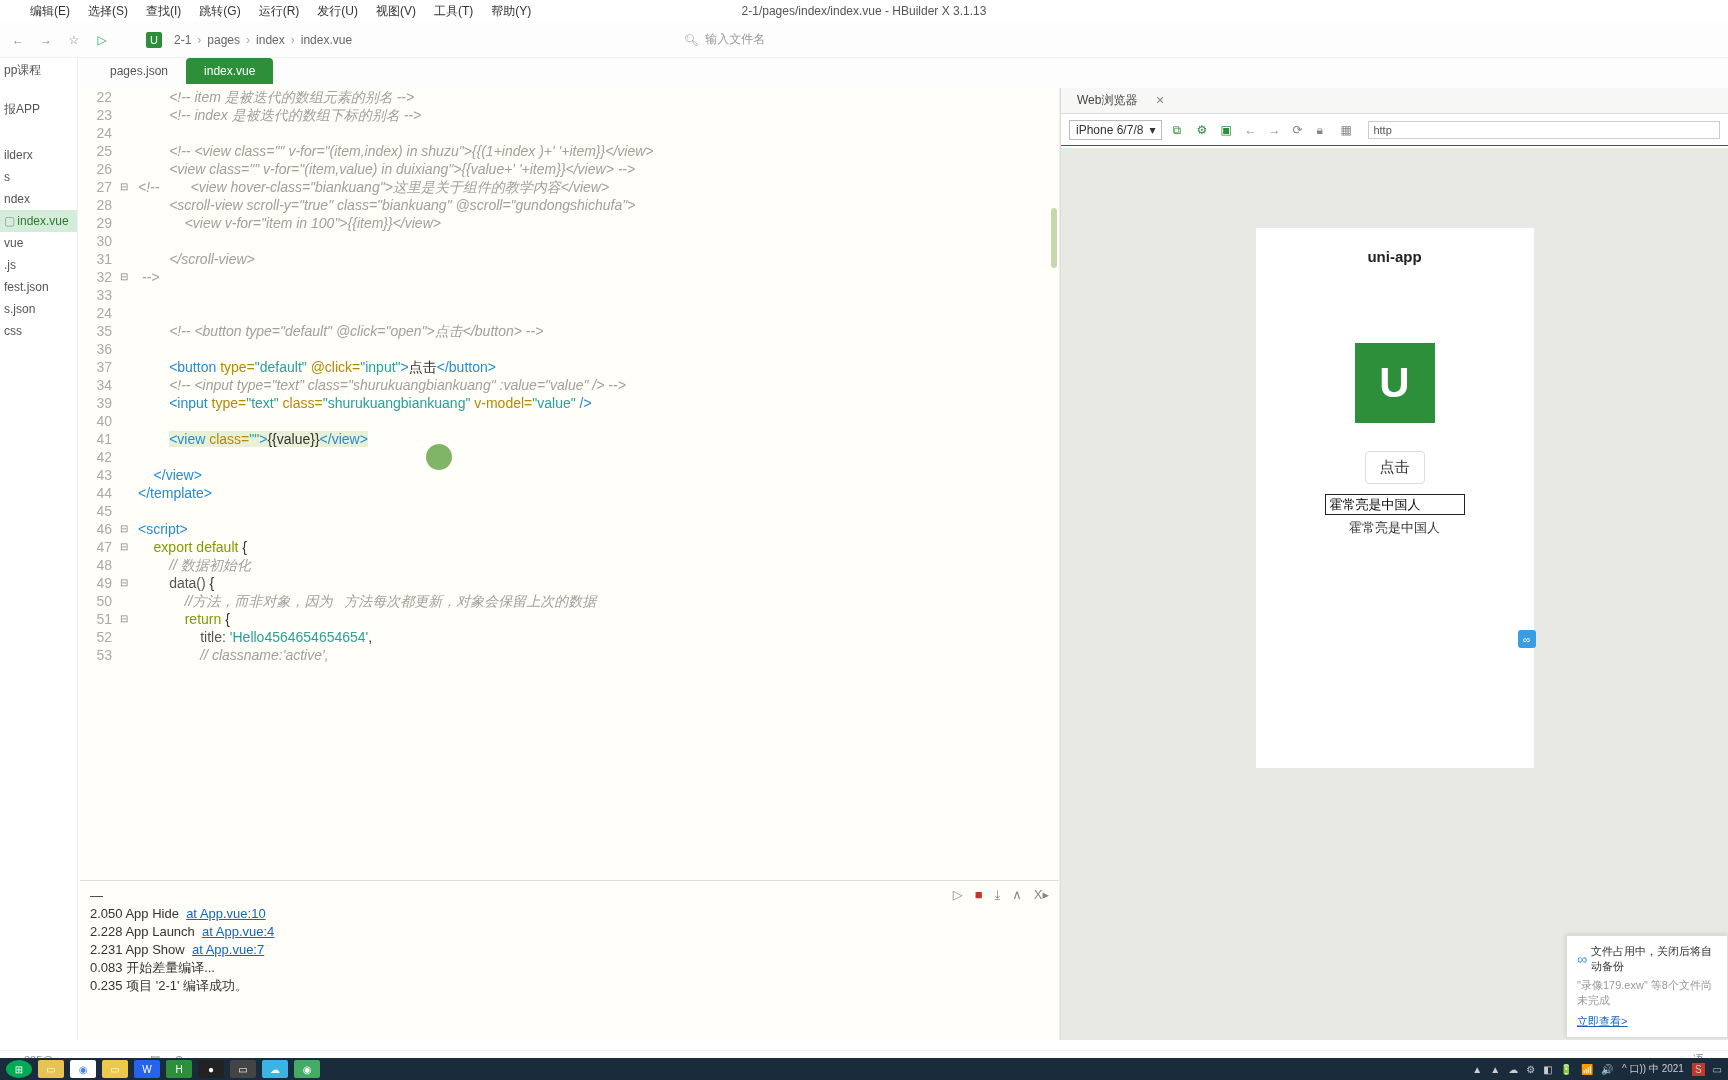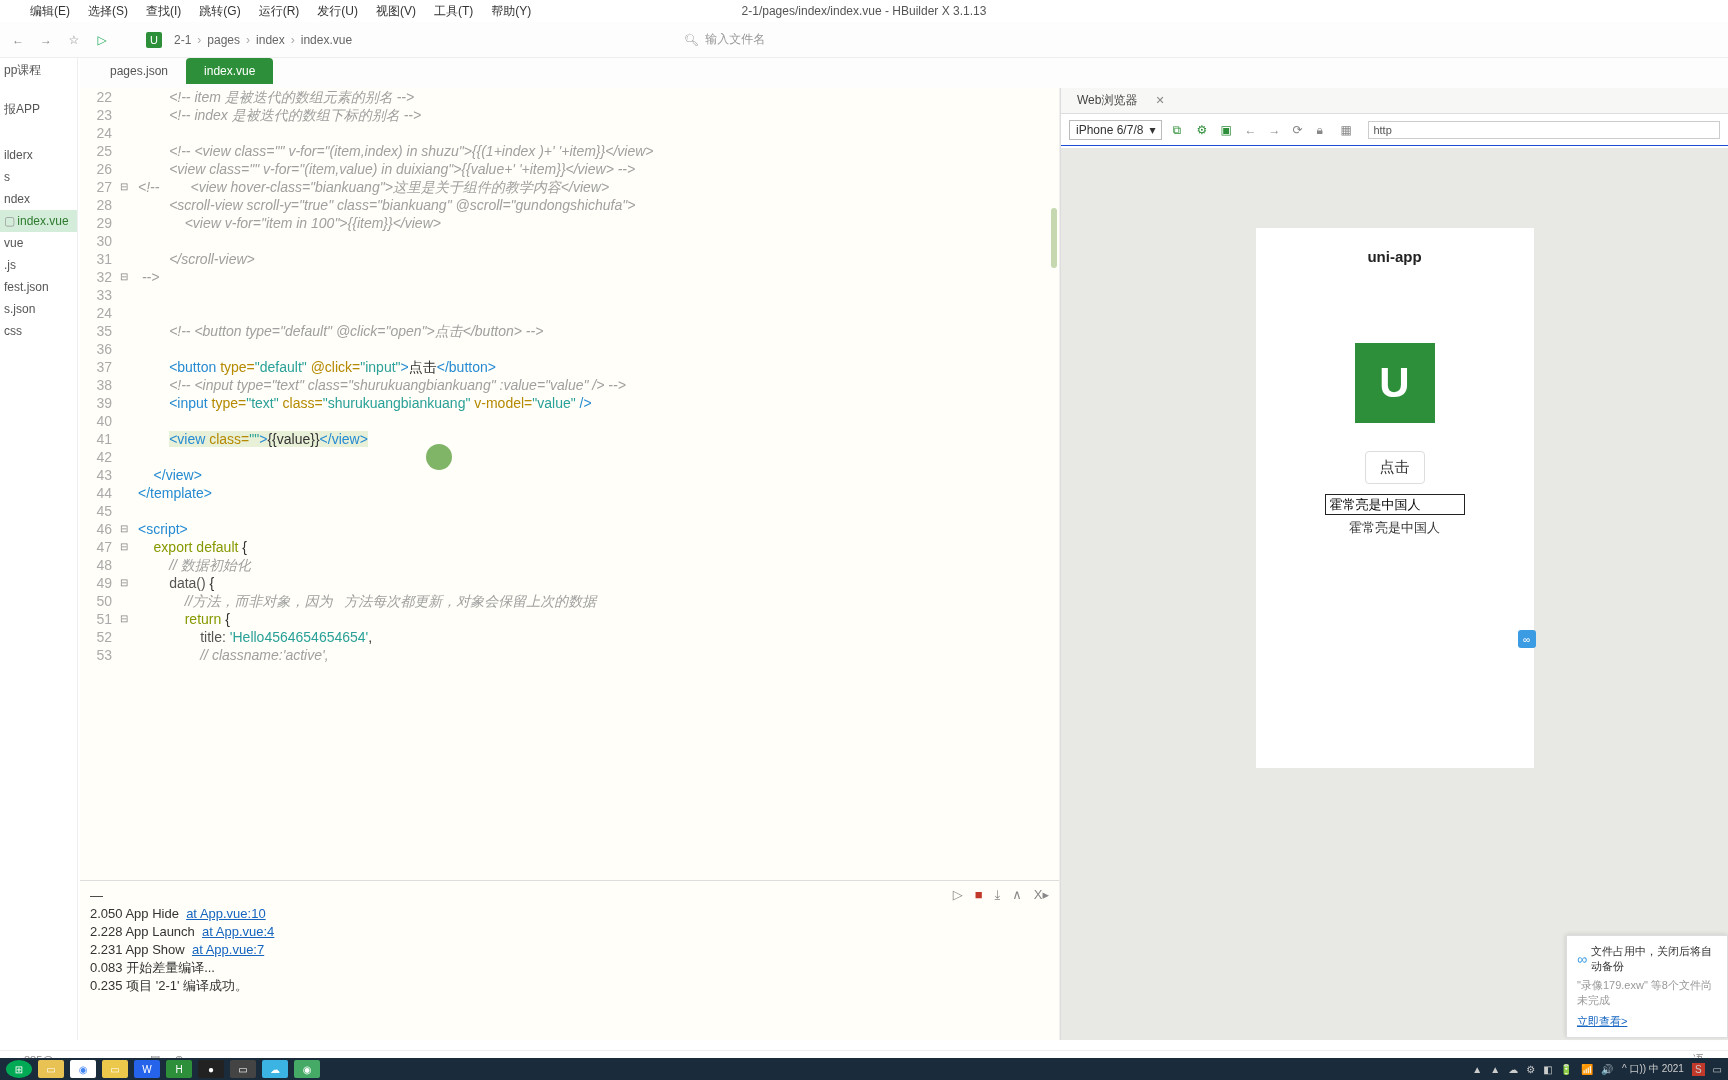--- a/index.html
+++ b/index.html
@@ -169,21 +169,21 @@
             <div class="row">28</div>
             <div class="row">29</div>
             <div class="row">30</div>
             <div class="row">31</div>
             <div class="row">32</div>
             <div class="row">33</div>
             <div class="row">24</div>
             <div class="row">35</div>
             <div class="row">36</div>
             <div class="row">37</div>
-            <div class="row">38</div>
+            <div class="row">34</div>
             <div class="row">39</div>
             <div class="row">40</div>
             <div class="row">41</div>
             <div class="row">42</div>
             <div class="row">43</div>
             <div class="row">44</div>
             <div class="row">45</div>
             <div class="row">46</div>
             <div class="row">47</div>
             <div class="row">48</div>

